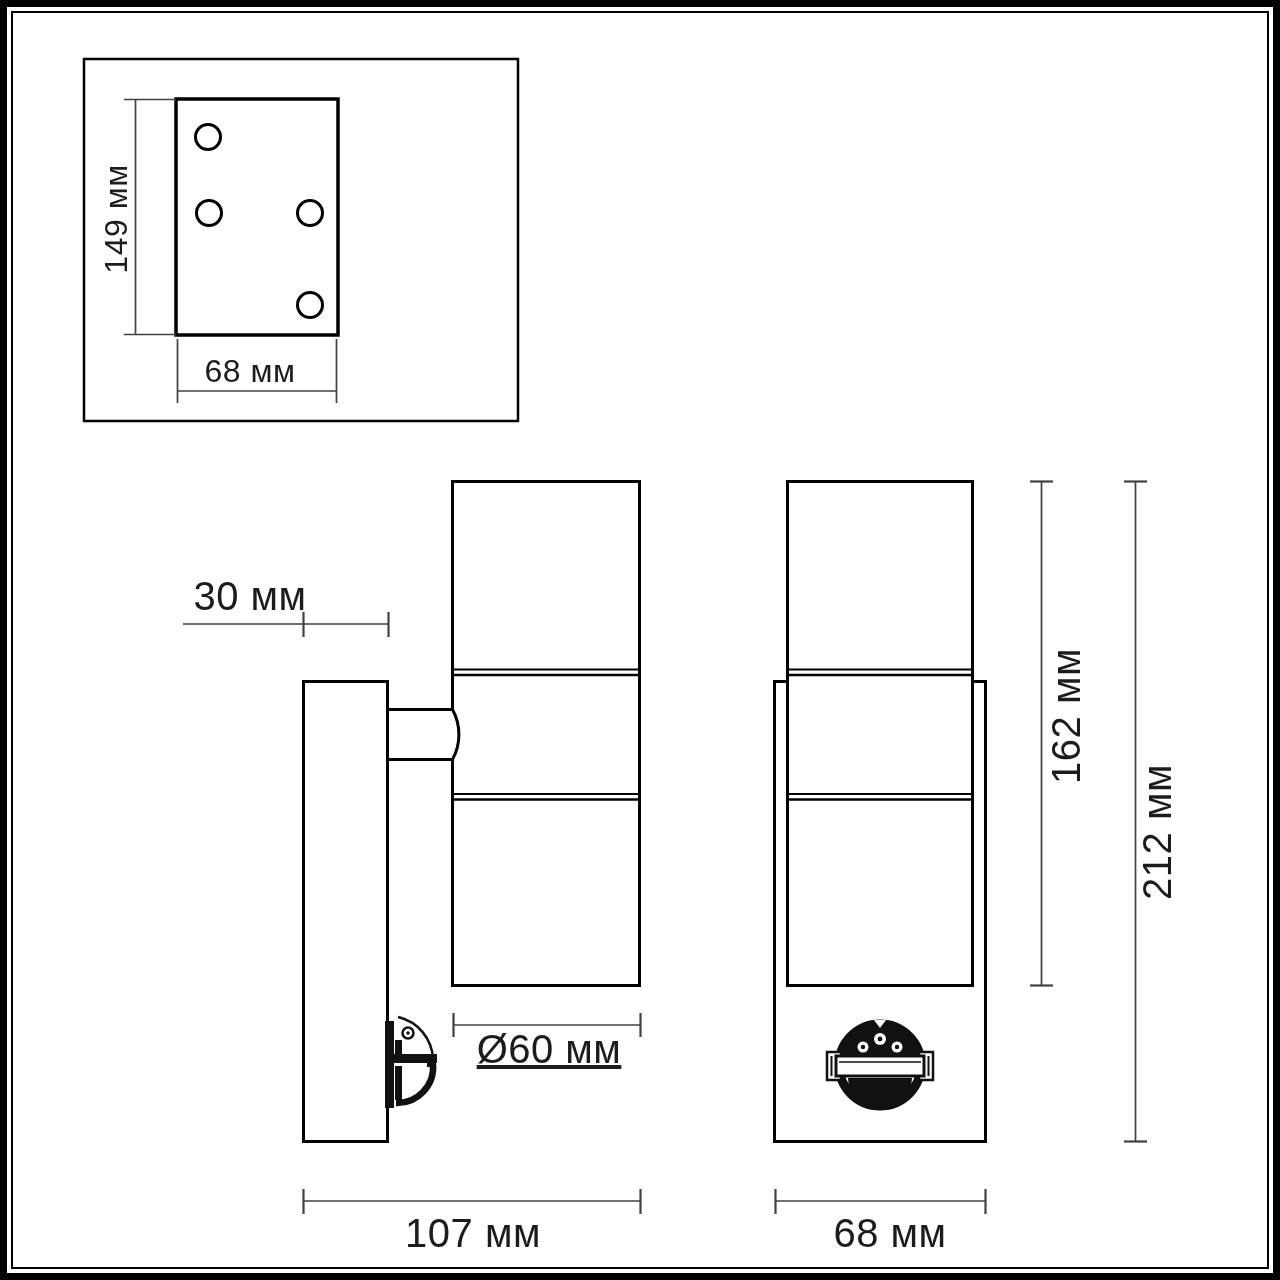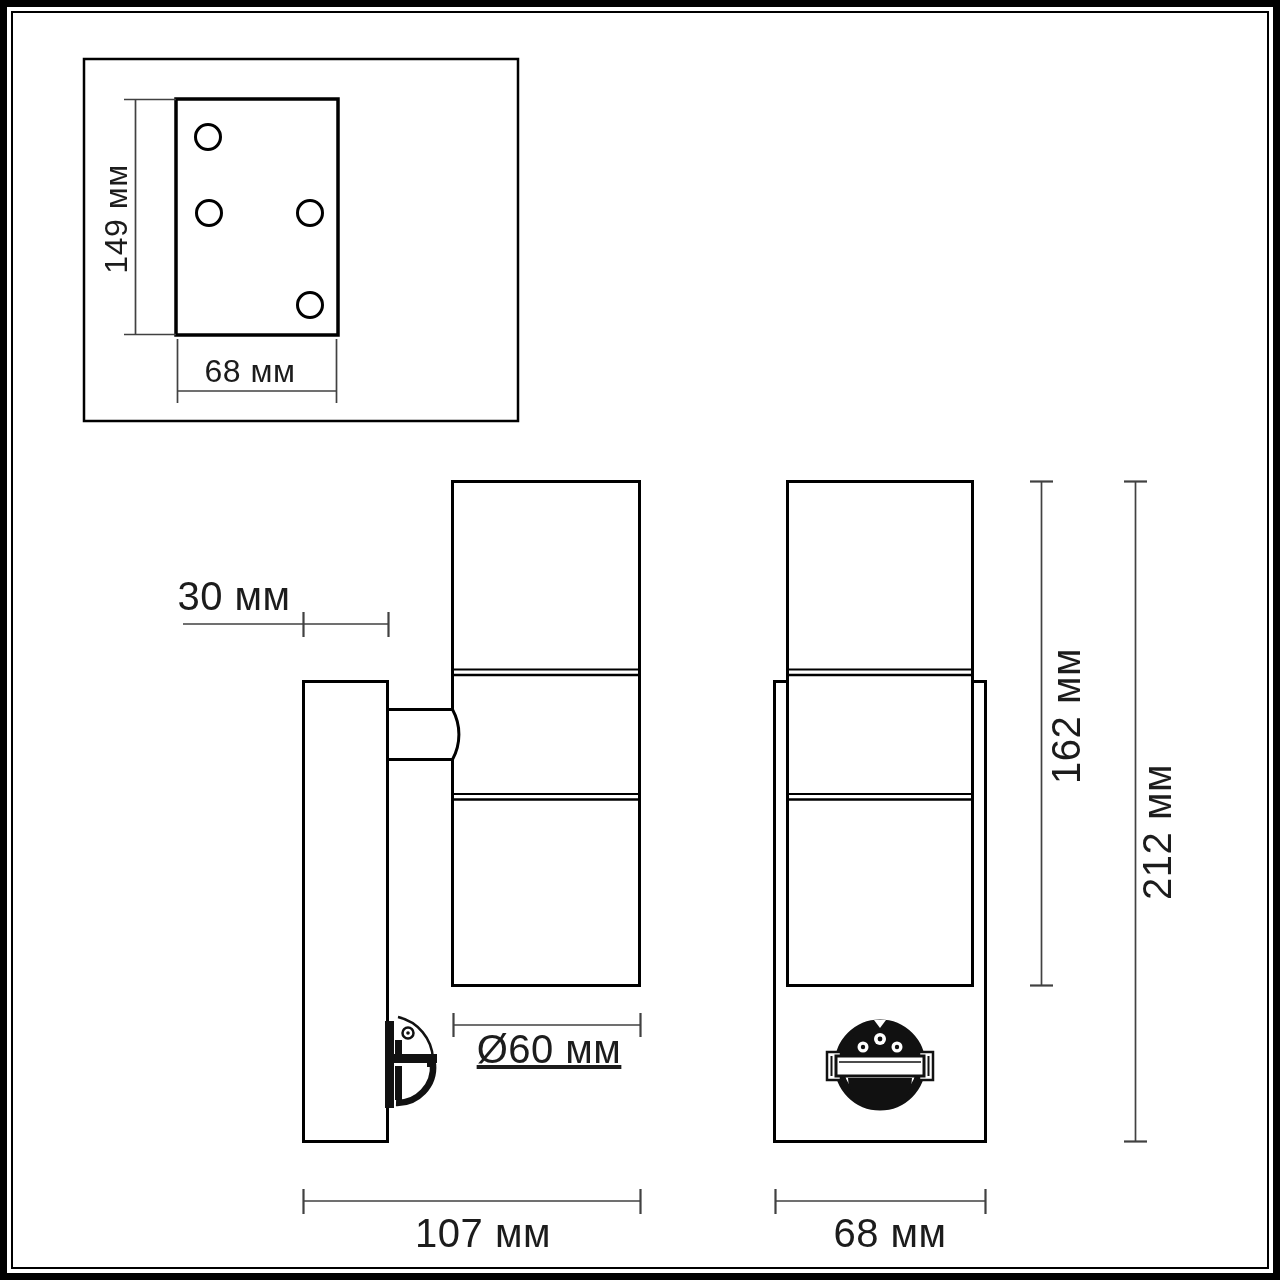--- a/index.html
+++ b/index.html
@@ -139,25 +139,25 @@
         <line x1="775.5" y1="1189" x2="775.5" y2="1214" stroke-width="2.2"></line>
         <line x1="985.5" y1="1189" x2="985.5" y2="1214" stroke-width="2.2"></line>
       </g>
     </g>
   </svg>
 
   <div class="label rot f32" style="left:116px;top:219px;">149 мм</div>
 
   <div class="label f32" style="left:250px;top:371px;">68 мм</div>
 
-  <div class="label f40" style="left:234px;top:596px;">30 мм</div>
+  <div class="label f40" style="left:250px;top:596px;">30 мм</div>
 
   <div class="label f40" style="left:549px;top:1049px;text-decoration:underline;">Ø60 мм</div>
 
-  <div class="label f40" style="left:483px;top:1233px;">107 мм</div>
+  <div class="label f40" style="left:473px;top:1233px;">107 мм</div>
 
   <div class="label rot f40" style="left:1066px;top:716px;">162 мм</div>
 
   <div class="label rot f40" style="left:1157px;top:832px;">212 мм</div>
 
   <div class="label f40" style="left:890px;top:1233px;">68 мм</div>
 
 </div>
 
 </body></html>

